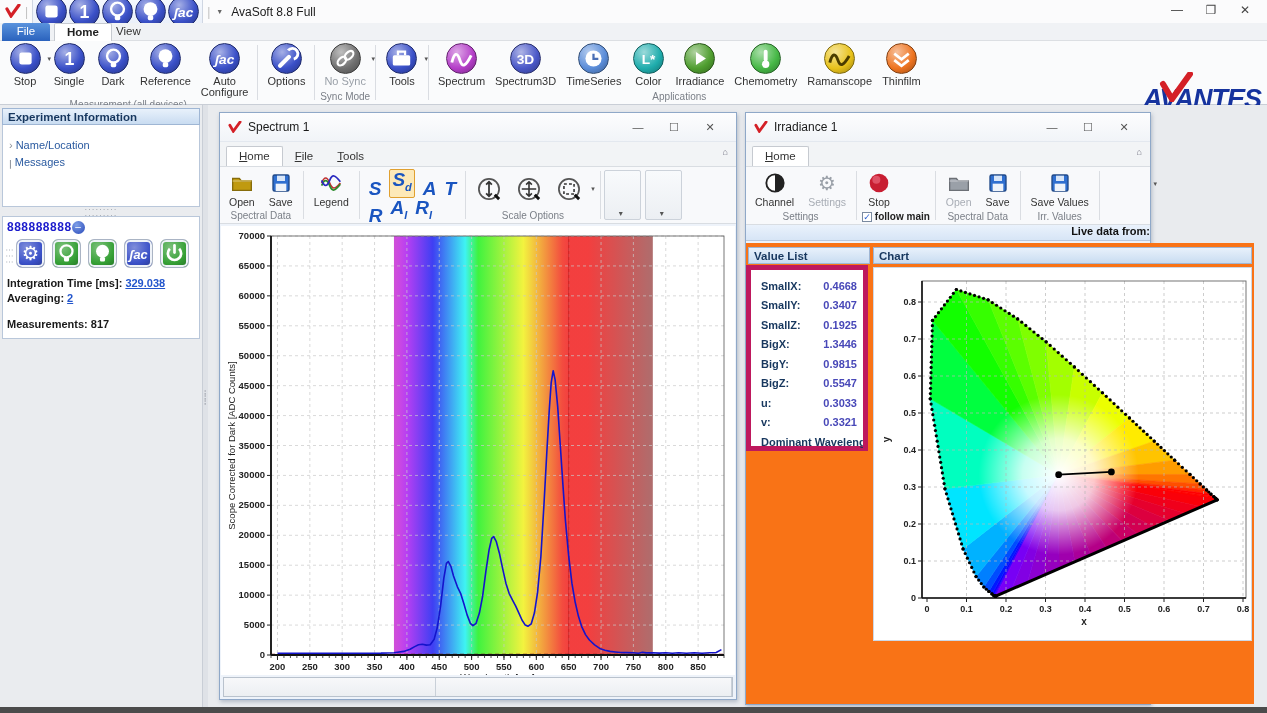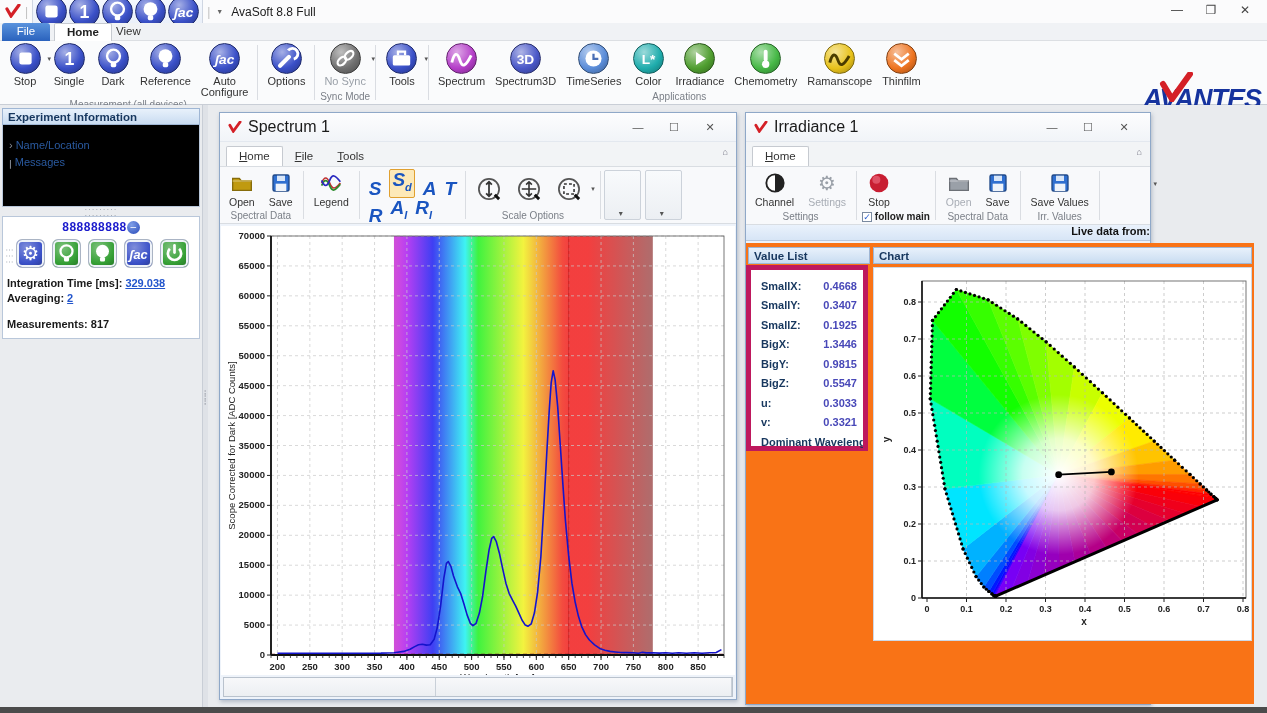--- a/index.html
+++ b/index.html
@@ -44,40 +44,40 @@
   
   #logo { position:absolute; right:6px; top:45px; width:150px; text-align:right; }
   #logo .word { font-size:27px; font-weight:bold; font-style:italic; color:#16339e; letter-spacing:-1px; line-height:26px; position:relative; }
   #logo .tag { font-size:10.5px; font-weight:bold; font-style:italic; color:#16339e; border-top:2px solid #16339e; padding-top:1px; }
   #logo svg { position:absolute; right:68px; top:-14px; }
 
   
   #main { position:absolute; left:0; top:105px; width:1267px; height:603px; background:#e9ebee; }
   #leftpanel { position:absolute; left:0; top:0; width:203px; height:603px; background:#eaecef; border-right:1px solid #c9ced6; }
   .phdr { margin:3px 2px 0 2px; height:17px; background:linear-gradient(#e8f1fb,#c9dcf1); border:1px solid #9fb6d4; padding:2px 5px; font-weight:bold; font-size:11.5px; color:#17375e; }
-  #treebox { margin:0 2px; height:82px; background:#000000; border:1px solid #b9c7da; border-top:none; padding:14px 6px 0 6px; }
+  #treebox { margin:0 2px; height:82px; background:#ffffff; border:1px solid #b9c7da; border-top:none; padding:14px 6px 0 6px; }
   .titem { color:#2a5aa0; font-size:11px; margin-bottom:3px; }
   .titem .tw { color:#8a9099; margin-right:3px; }
   #hsplit { height:9px; text-align:center; color:#9aa0a8; font-size:8px; line-height:6px; letter-spacing:1px; }
   #devbox { margin:0 2px; background:#fff; border:1px solid #b9c7da; padding:2px 4px 8px 4px; }
-  #devhdr { display:flex; justify-content:center; align-items:center; height:16px; }
+  #devhdr { display:flex; justify-content:flex-start; align-items:center; height:16px; }
   #devname { color:#1a1acc; font-weight:bold; font-size:12px; letter-spacing:0.5px; }
   #collapse { width:13px; height:13px; border-radius:50%; background:radial-gradient(circle at 35% 30%,#7f9fe8,#2748b8); color:#fff; font-size:10px; line-height:11px; text-align:center; }
   #devbtns { display:flex; gap:7px; margin:4px 0 6px 8px; }
   .dbtn { width:29px; height:29px; border-radius:6px; border:1px solid #aab4c4; box-shadow:0 0 0 2px #eef2f8 inset; display:flex; align-items:center; justify-content:center; }
   .dgrip { color:#b0b6bf; font-size:8px; line-height:4px; margin-right:-3px; writing-mode:vertical-lr; letter-spacing:-2px; }
   .fline { font-size:11px; font-weight:bold; color:#1a1a1a; margin-top:3px; }
   .fline .lval { color:#2255cc; text-decoration:underline; }
   #vsplit { position:absolute; left:203px; top:0; width:5px; height:603px; background:#dfe2e7; }
   #vsplit .dots { position:absolute; top:285px; left:1px; color:#8a9099; font-size:8px; line-height:5px; }
 
   
   .win { position:absolute; background:#eef3fa; border:1px solid #8fa8c8; box-shadow:1px 2px 4px rgba(80,100,130,0.35); }
   .wtitle { height:29px; background:linear-gradient(#fdfdfe,#f1f4f8); display:flex; align-items:center; padding:0 8px; border-bottom:1px solid #e3e8ef; }
-  .wtitle .wt { font-size:16px; color:#1a1a1a; margin-left:6px; flex:1; }
+  .wtitle .wt { font-size:12px; color:#1a1a1a; margin-left:6px; flex:1; }
   .wbtn { width:36px; height:22px; display:flex; align-items:center; justify-content:center; color:#555; font-size:11px; }
   .wtabs { position:relative; height:25px; background:#f2f4f6; border-bottom:1px solid #d9dde2; padding-left:6px; display:flex; align-items:flex-end; }
   .utab { display:inline-block; padding:3px 12px 4px 12px; font-size:11.5px; color:#333; }
   .utab::first-letter { text-decoration:underline; }
   .utab.sel { background:#fff; border:1px solid #c6cad0; border-bottom:none; border-radius:2px 2px 0 0; }
   .wchev { position:absolute; right:8px; top:5px; color:#667; font-size:9px; }
   .toolbar { position:relative; background:#f8f9fb; border-bottom:1px solid #d9dde2; display:flex; align-items:stretch; }
   .tgroup { display:flex; flex-direction:column; padding:2px 4px 0 4px; }
   .tgroup .items { display:flex; flex:1; align-items:center; gap:4px; }
   .tgroup .glabel { text-align:center; font-size:10px; color:#7a7f87; height:14px; padding-top:1px; }

